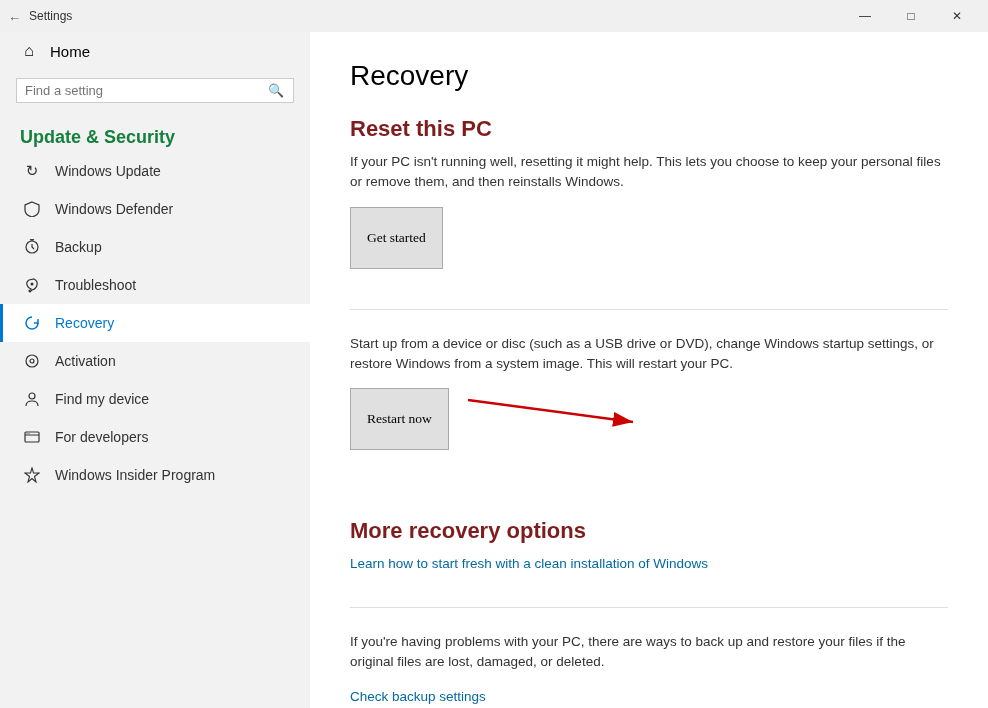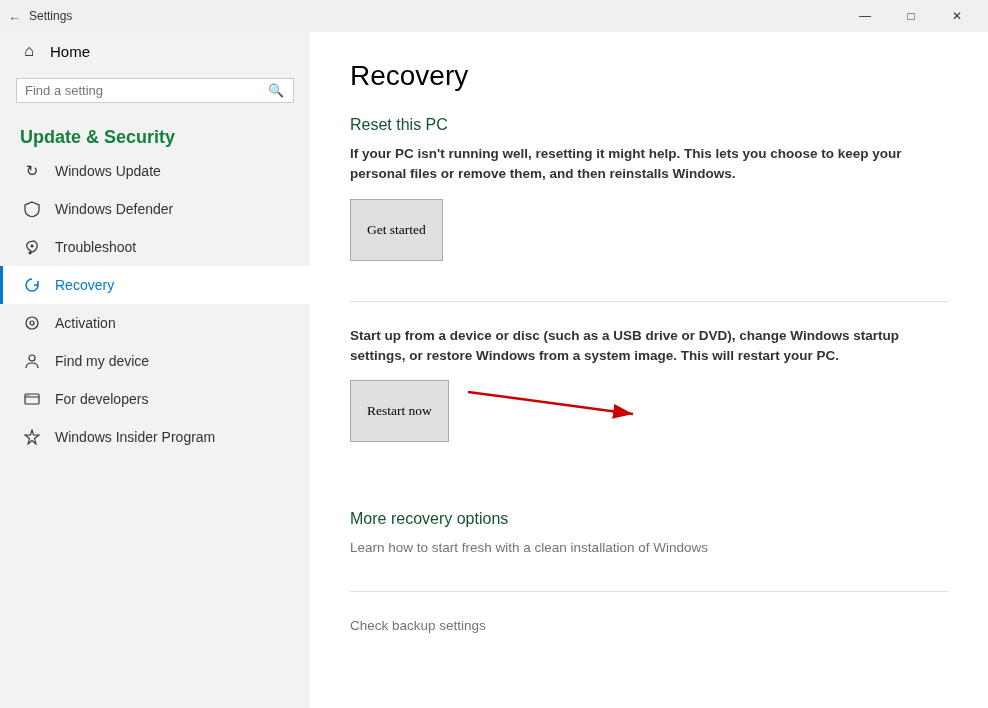--- a/index.html
+++ b/index.html
@@ -154,52 +154,51 @@
       padding: 28px 40px;
       background: #fff;
     }
     .page-title {
       font-size: 28px;
       font-weight: 300;
       color: #000;
       margin-bottom: 24px;
     }
     .section-title {
-      font-size: 16px;
-      font-weight: 400;
-      color: #14532d;
+      font-size: 22px;
+      font-weight: 700;
+      color: #7f1d1d;
       margin-bottom: 10px;
     }
     .section-text {
       font-size: 13.5px;
       color: #333;
       line-height: 1.5;
       margin-bottom: 14px;
       max-width: 640px;
-      font-weight: bold;
     }
     .btn-default {
       padding: 22px 16px;
       background: #e0e0e0;
       border: 1px solid #aaa;
       font-size: 13.5px;
       color: #000;
       cursor: pointer;
       margin-bottom: 32px;
       font-family: Liberation Serif, serif;
     }
 
     .divider {
       border: none;
       border-top: 1px solid #e0e0e0;
       margin: 8px 0 24px 0;
     }
 
     .link-blue {
-      color: #737373;
+      color: #0369a1;
       font-size: 13.5px;
       cursor: pointer;
       text-decoration: none;
       display: inline-block;
       margin-bottom: 28px;
     }
 
     
     .arrow-svg {
       position: absolute;
@@ -249,20 +248,31 @@
       <span class="nav-icon">↻</span>
       <span class="nav-label">Windows Update</span>
     </button>
     <button class="nav-item">
       <span class="nav-icon">
         <svg width="16" height="16" viewBox="0 0 16 16">
             <path d="M8 1 L15 4 L15 9 C15 12.5 11.5 15 8 16 C4.5 15 1 12.5 1 9 L1 4 Z" fill="none" stroke="#333" stroke-width="1.2"></path>
           </svg>
       </span>
       <span class="nav-label">Windows Defender</span>
+    </button>
+    <button class="nav-item">
+      <span class="nav-icon">
+        <svg width="16" height="16" viewBox="0 0 16 16">
+            <circle cx="8" cy="8" r="6" fill="none" stroke="#333" stroke-width="1.2"></circle>
+            <polyline points="8,5 8,8 10,10" fill="none" stroke="#333" stroke-width="1.2"></polyline>
+            <line x1="8" y1="2" x2="8" y2="0" stroke="#333" stroke-width="1.5"></line>
+            <polyline points="6,1 8,0 10,1" fill="none" stroke="#333" stroke-width="1.2"></polyline>
+          </svg>
+      </span>
+      <span class="nav-label">Backup</span>
     </button>
     <button class="nav-item">
       <span class="nav-icon">
         <svg width="16" height="16" viewBox="0 0 16 16">
             <path d="M10 2 Q14 4 13 8 Q12 12 8 13 L6 15 L5 14 L7 12 Q4 11 3 8 Q2 5 5 3 Z" fill="none" stroke="#333" stroke-width="1.2"></path>
             <circle cx="8" cy="7" r="1.5" fill="#333"></circle>
           </svg>
       </span>
       <span class="nav-label">Troubleshoot</span>
     </button>
@@ -342,16 +352,17 @@
 
     <div style="margin-top: 36px;"></div>
 
     
     <h2 class="section-title">More recovery options</h2>
     <a class="link-blue">Learn how to start fresh with a clean installation of Windows</a>
 
     <hr class="divider">
 
     
+    <p class="section-text">If you're having problems with your PC, there are ways to back up and restore your files if the original files are lost, damaged, or deleted.</p>
     <a class="link-blue">Check backup settings</a>
   </div>
 
 </div>
 
 </body></html>

